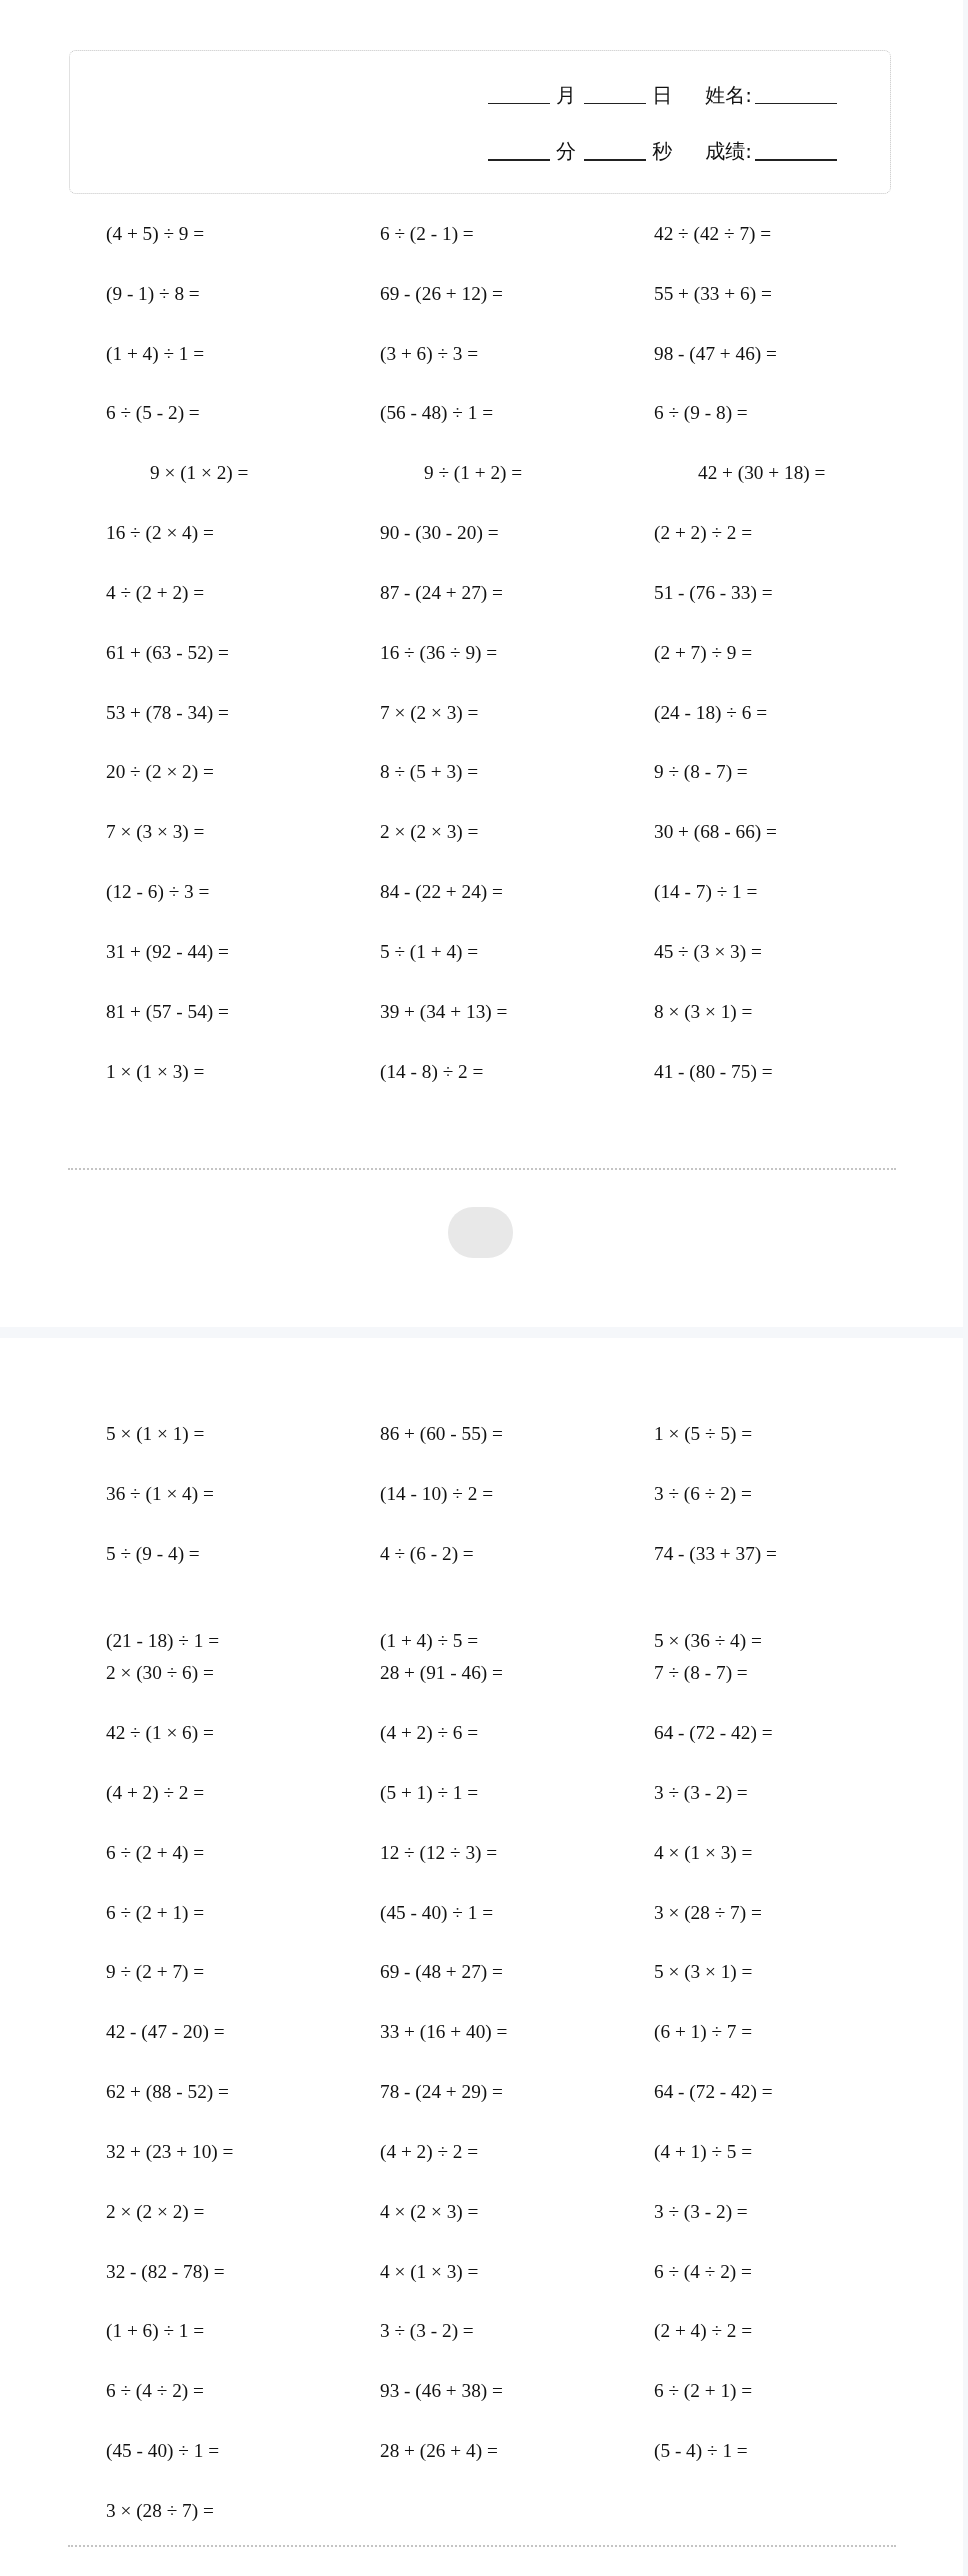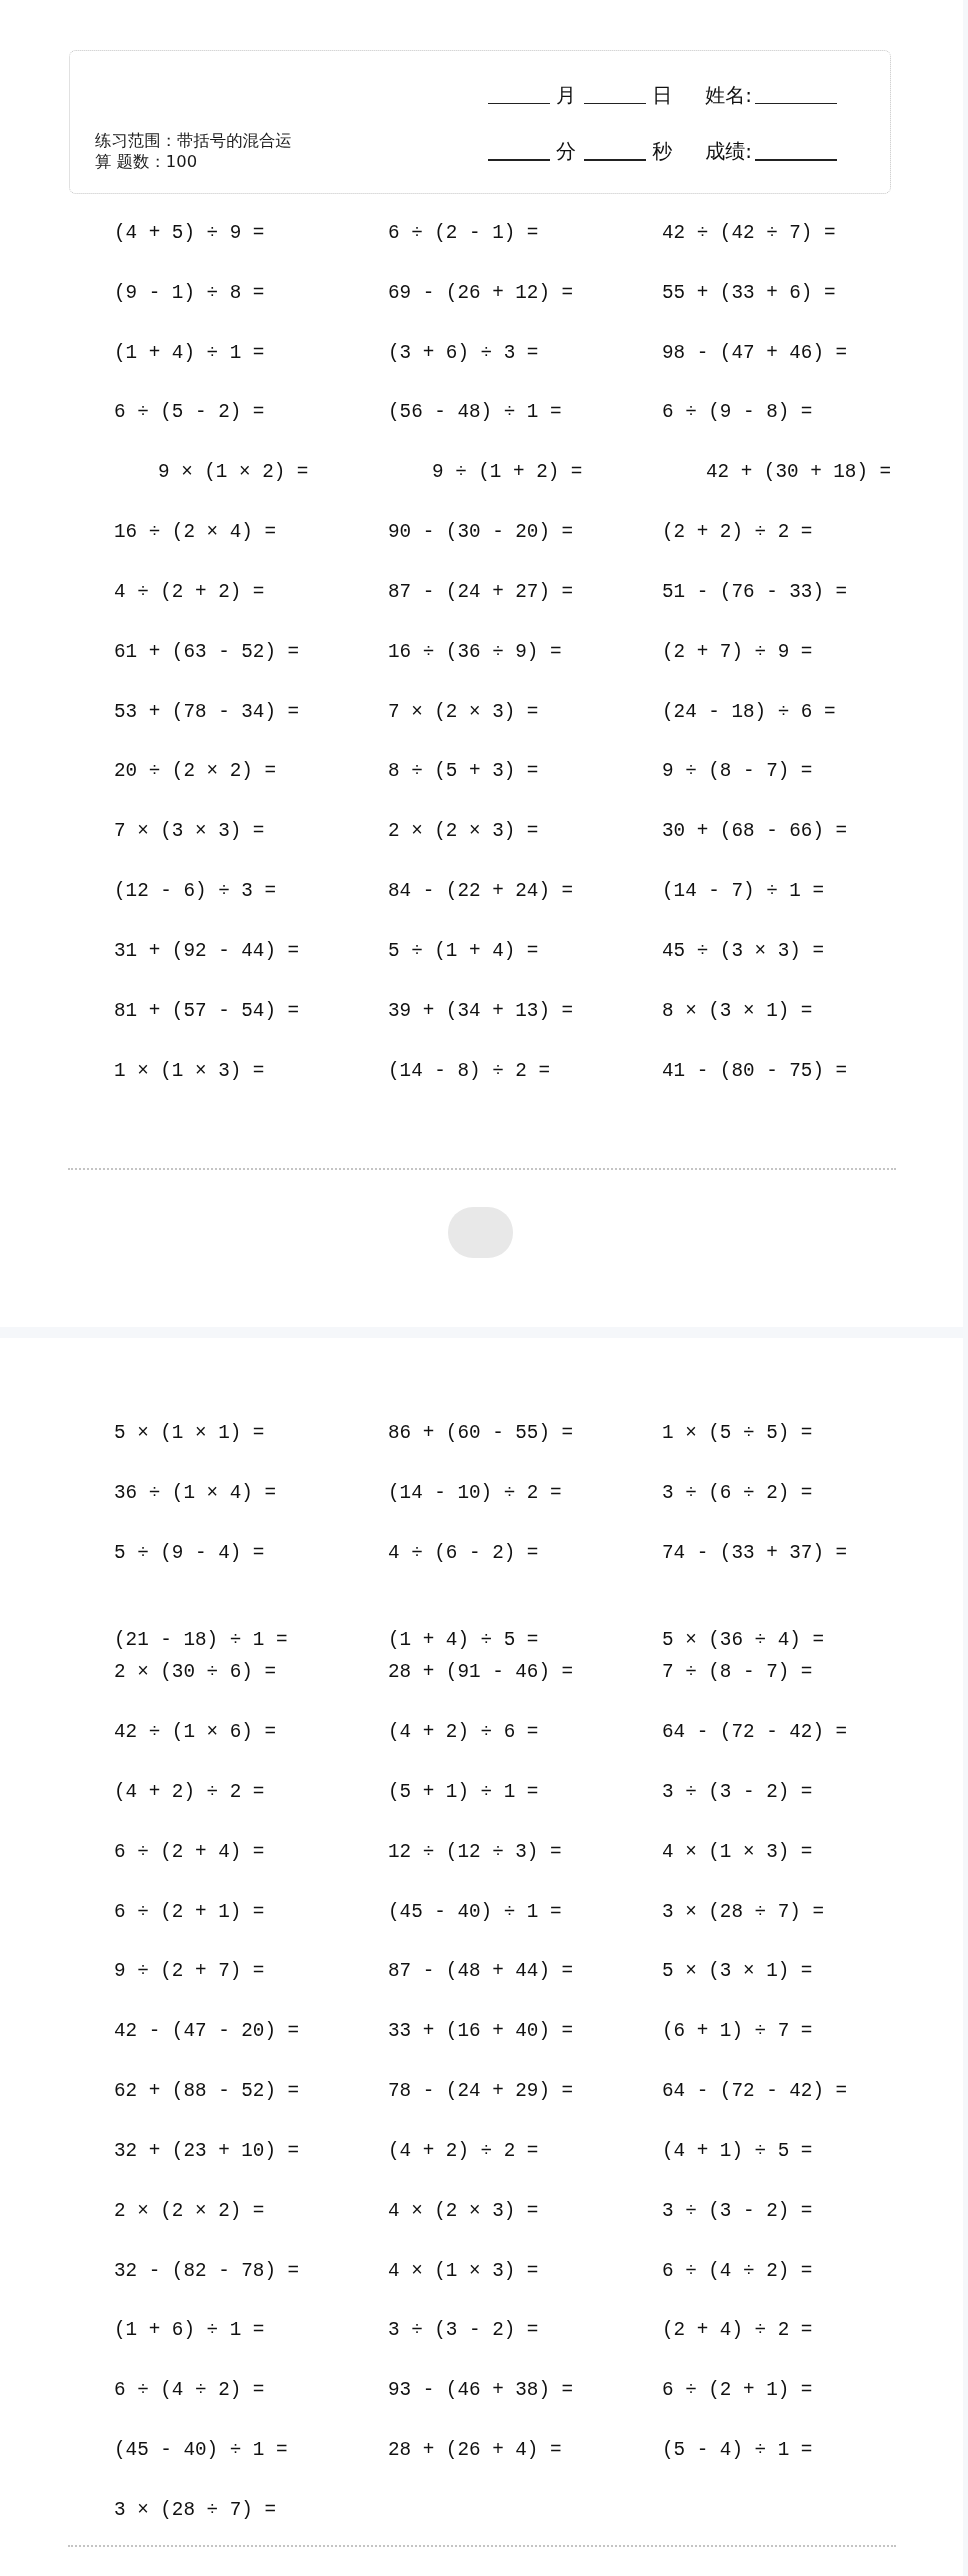--- a/index.html
+++ b/index.html
@@ -68,24 +68,23 @@
   .unit { margin-right: 8.2px; }
   .unit.gap { margin-right: 33px; }
 
   .grid {
     position: absolute;
     left: 106px;
     width: 825px;
   }
   .row {
     position: absolute;
-    left: 8px;
+    left: 0;
     height: 30px;
     width: 825px;
-    font-family: Liberation Mono, monospace;
   }
   .cell {
     position: absolute;
     top: 0;
     font-size: 19.3px;
     line-height: 25px;
     white-space: nowrap;
     color: #111;
   }
   .cell.c0 { left: 0; }
@@ -107,24 +106,20 @@
     height: 51px;
     border-radius: 25px;
     background: #e8e8e8;
   }
 </style>
 </head>
 <body>
 
 <div class="page" id="page1">
   <div class="header-box">
-    <div class="scope">
-      <span>练习范围：带括号的混合运</span><br>
-      <span>算 题数：100</span>
-    </div>
     <div class="fields row1">
       <span class="blank"></span>
       <span class="unit">月</span>
       <span class="blank"></span>
       <span class="unit gap">日</span>
       <span>姓名:</span>
       <span class="blank long"></span>
     </div>
     <div class="fields row2">
       <span class="blank"></span>
@@ -260,21 +255,21 @@
         <span class="cell c1">12 ÷ (12 ÷ 3) =</span>
         <span class="cell c2">4 × (1 × 3) =</span>
       </div>
       <div class="row" style="top: 479px;">
         <span class="cell c0">6 ÷ (2 + 1) =</span>
         <span class="cell c1">(45 - 40) ÷ 1 =</span>
         <span class="cell c2">3 × (28 ÷ 7) =</span>
       </div>
       <div class="row" style="top: 538px; text-align: right;">
         <span class="cell c0">9 ÷ (2 + 7) =</span>
-        <span class="cell c1">87 - (48 + 44) =</span>
+        <span class="cell c1">69 - (48 + 27) =</span>
         <span class="cell c2">5 × (3 × 1) =</span>
       </div>
       <div class="row" style="top: 598px;">
         <span class="cell c0">42 - (47 - 20) =</span>
         <span class="cell c1">33 + (16 + 40) =</span>
         <span class="cell c2">(6 + 1) ÷ 7 =</span>
       </div>
       <div class="row" style="top: 658px;">
         <span class="cell c0">62 + (88 - 52) =</span>
         <span class="cell c1">78 - (24 + 29) =</span>

